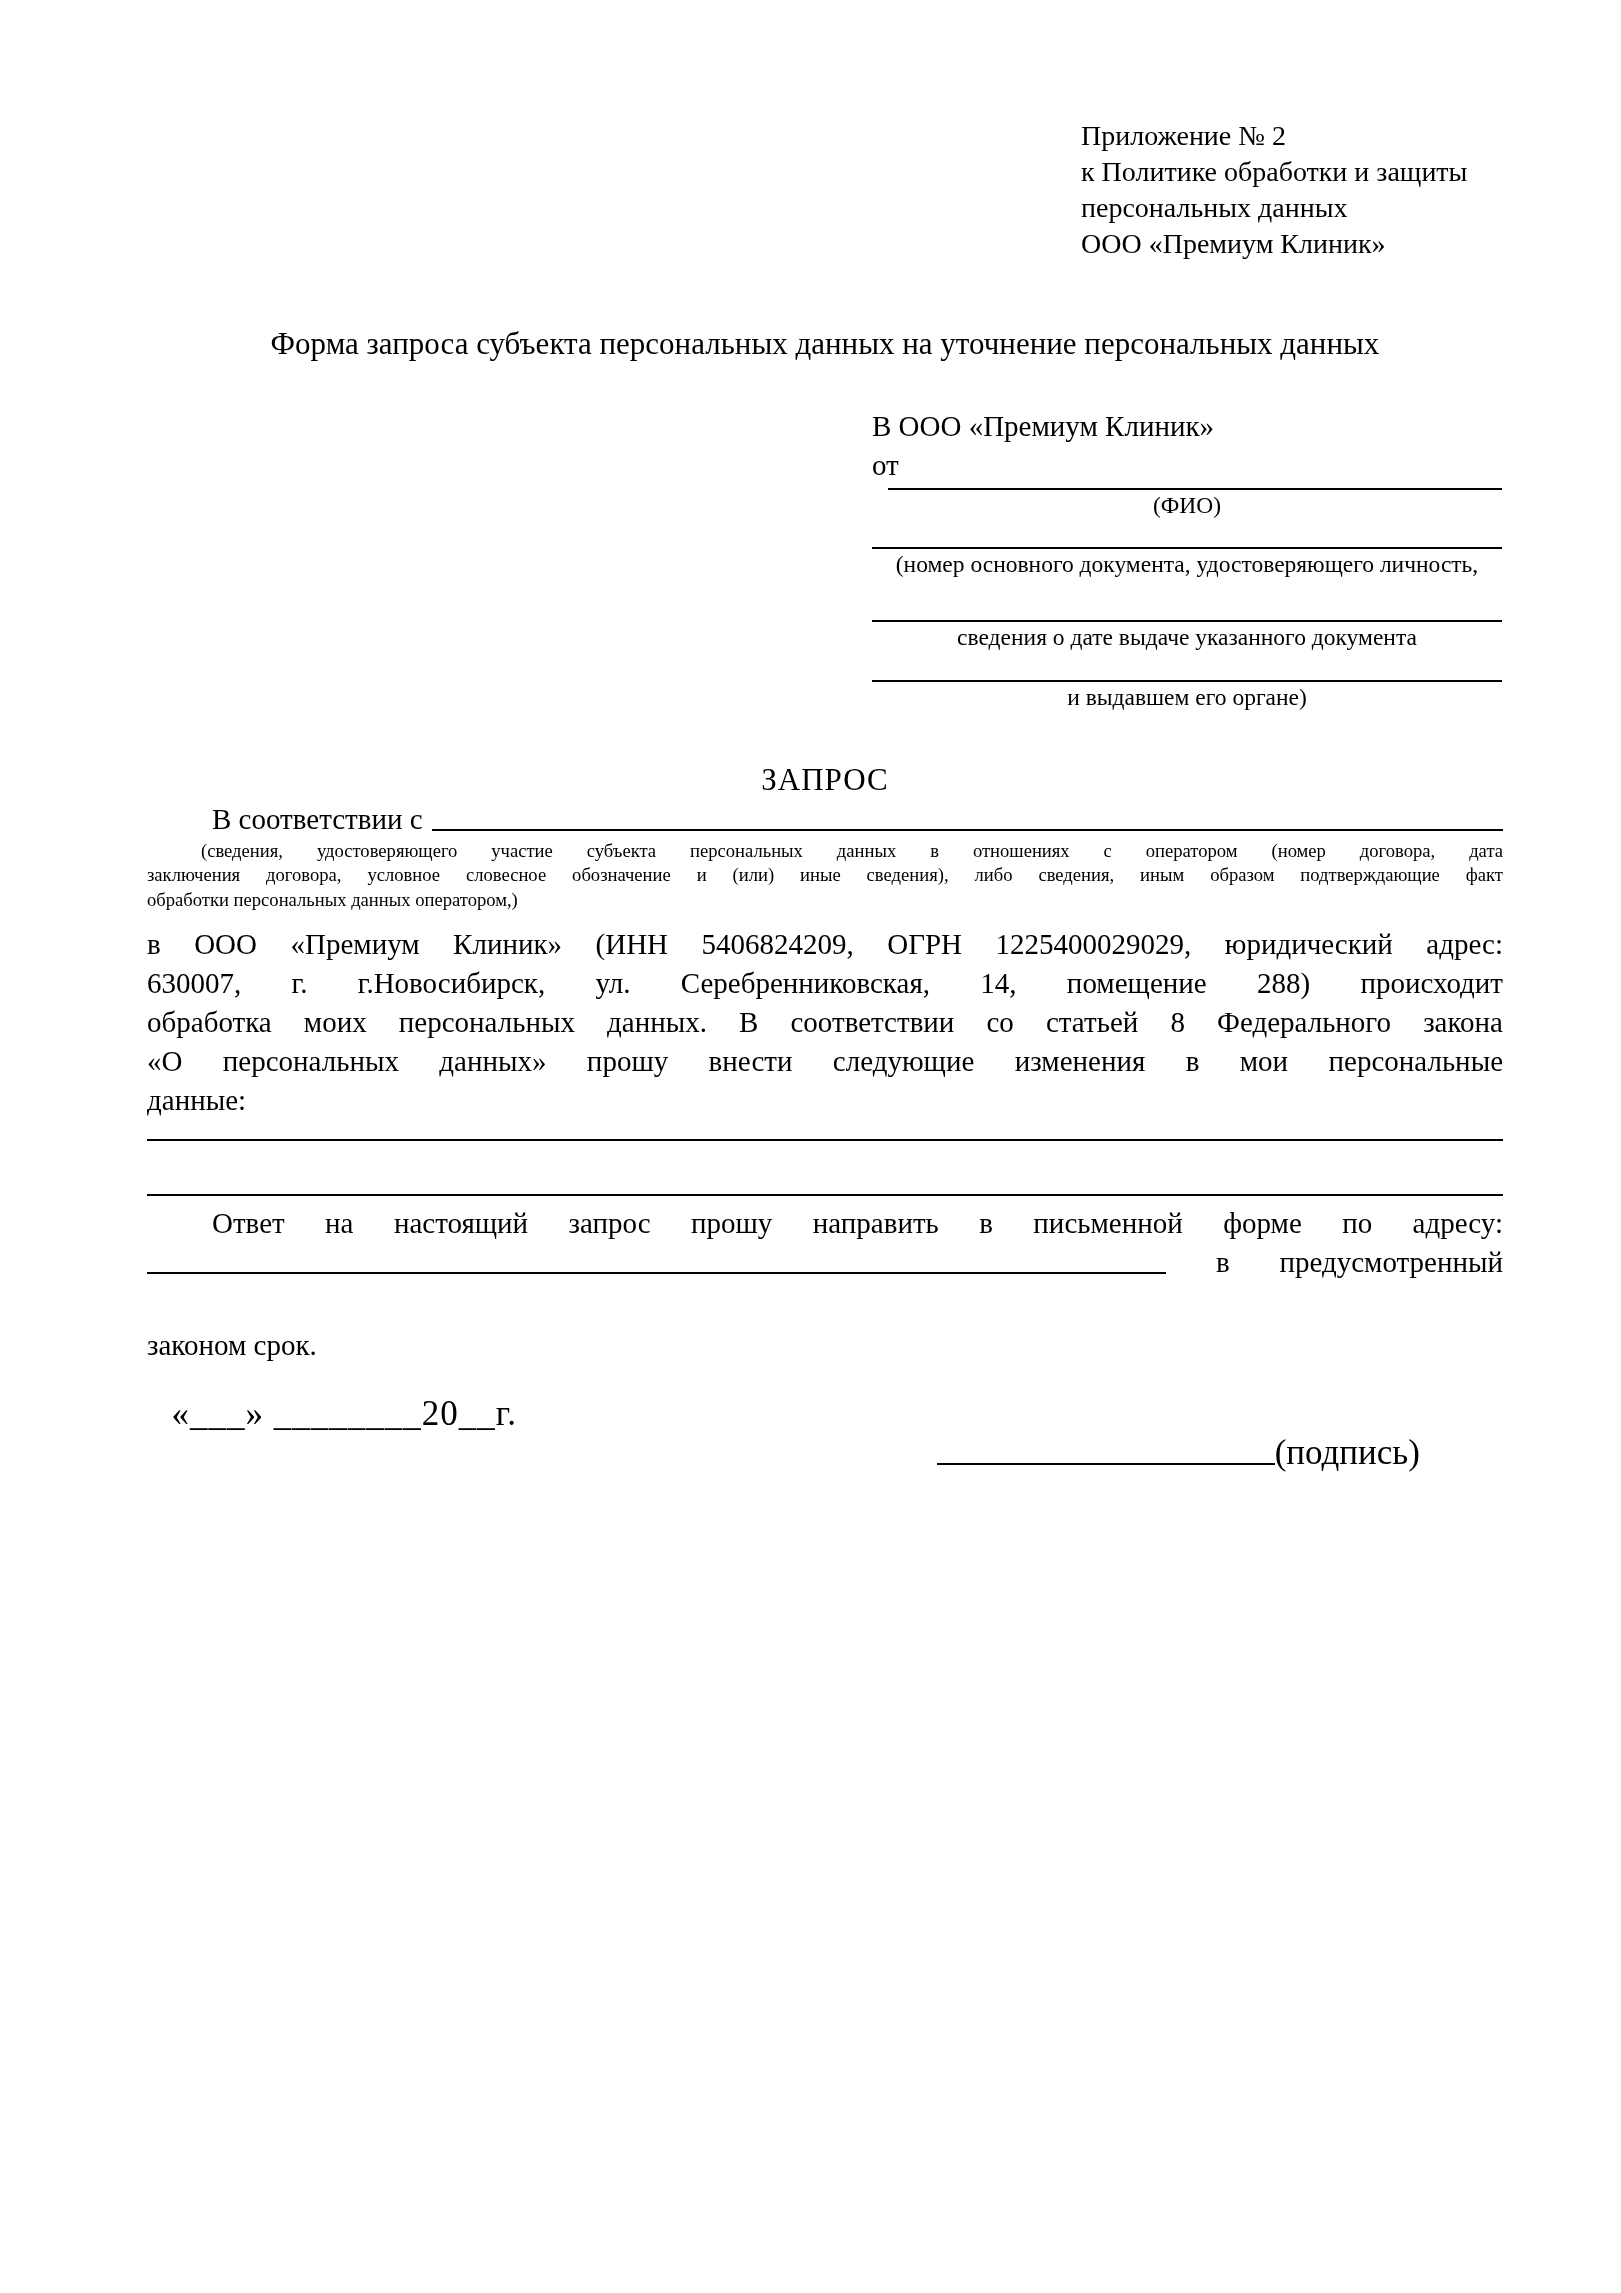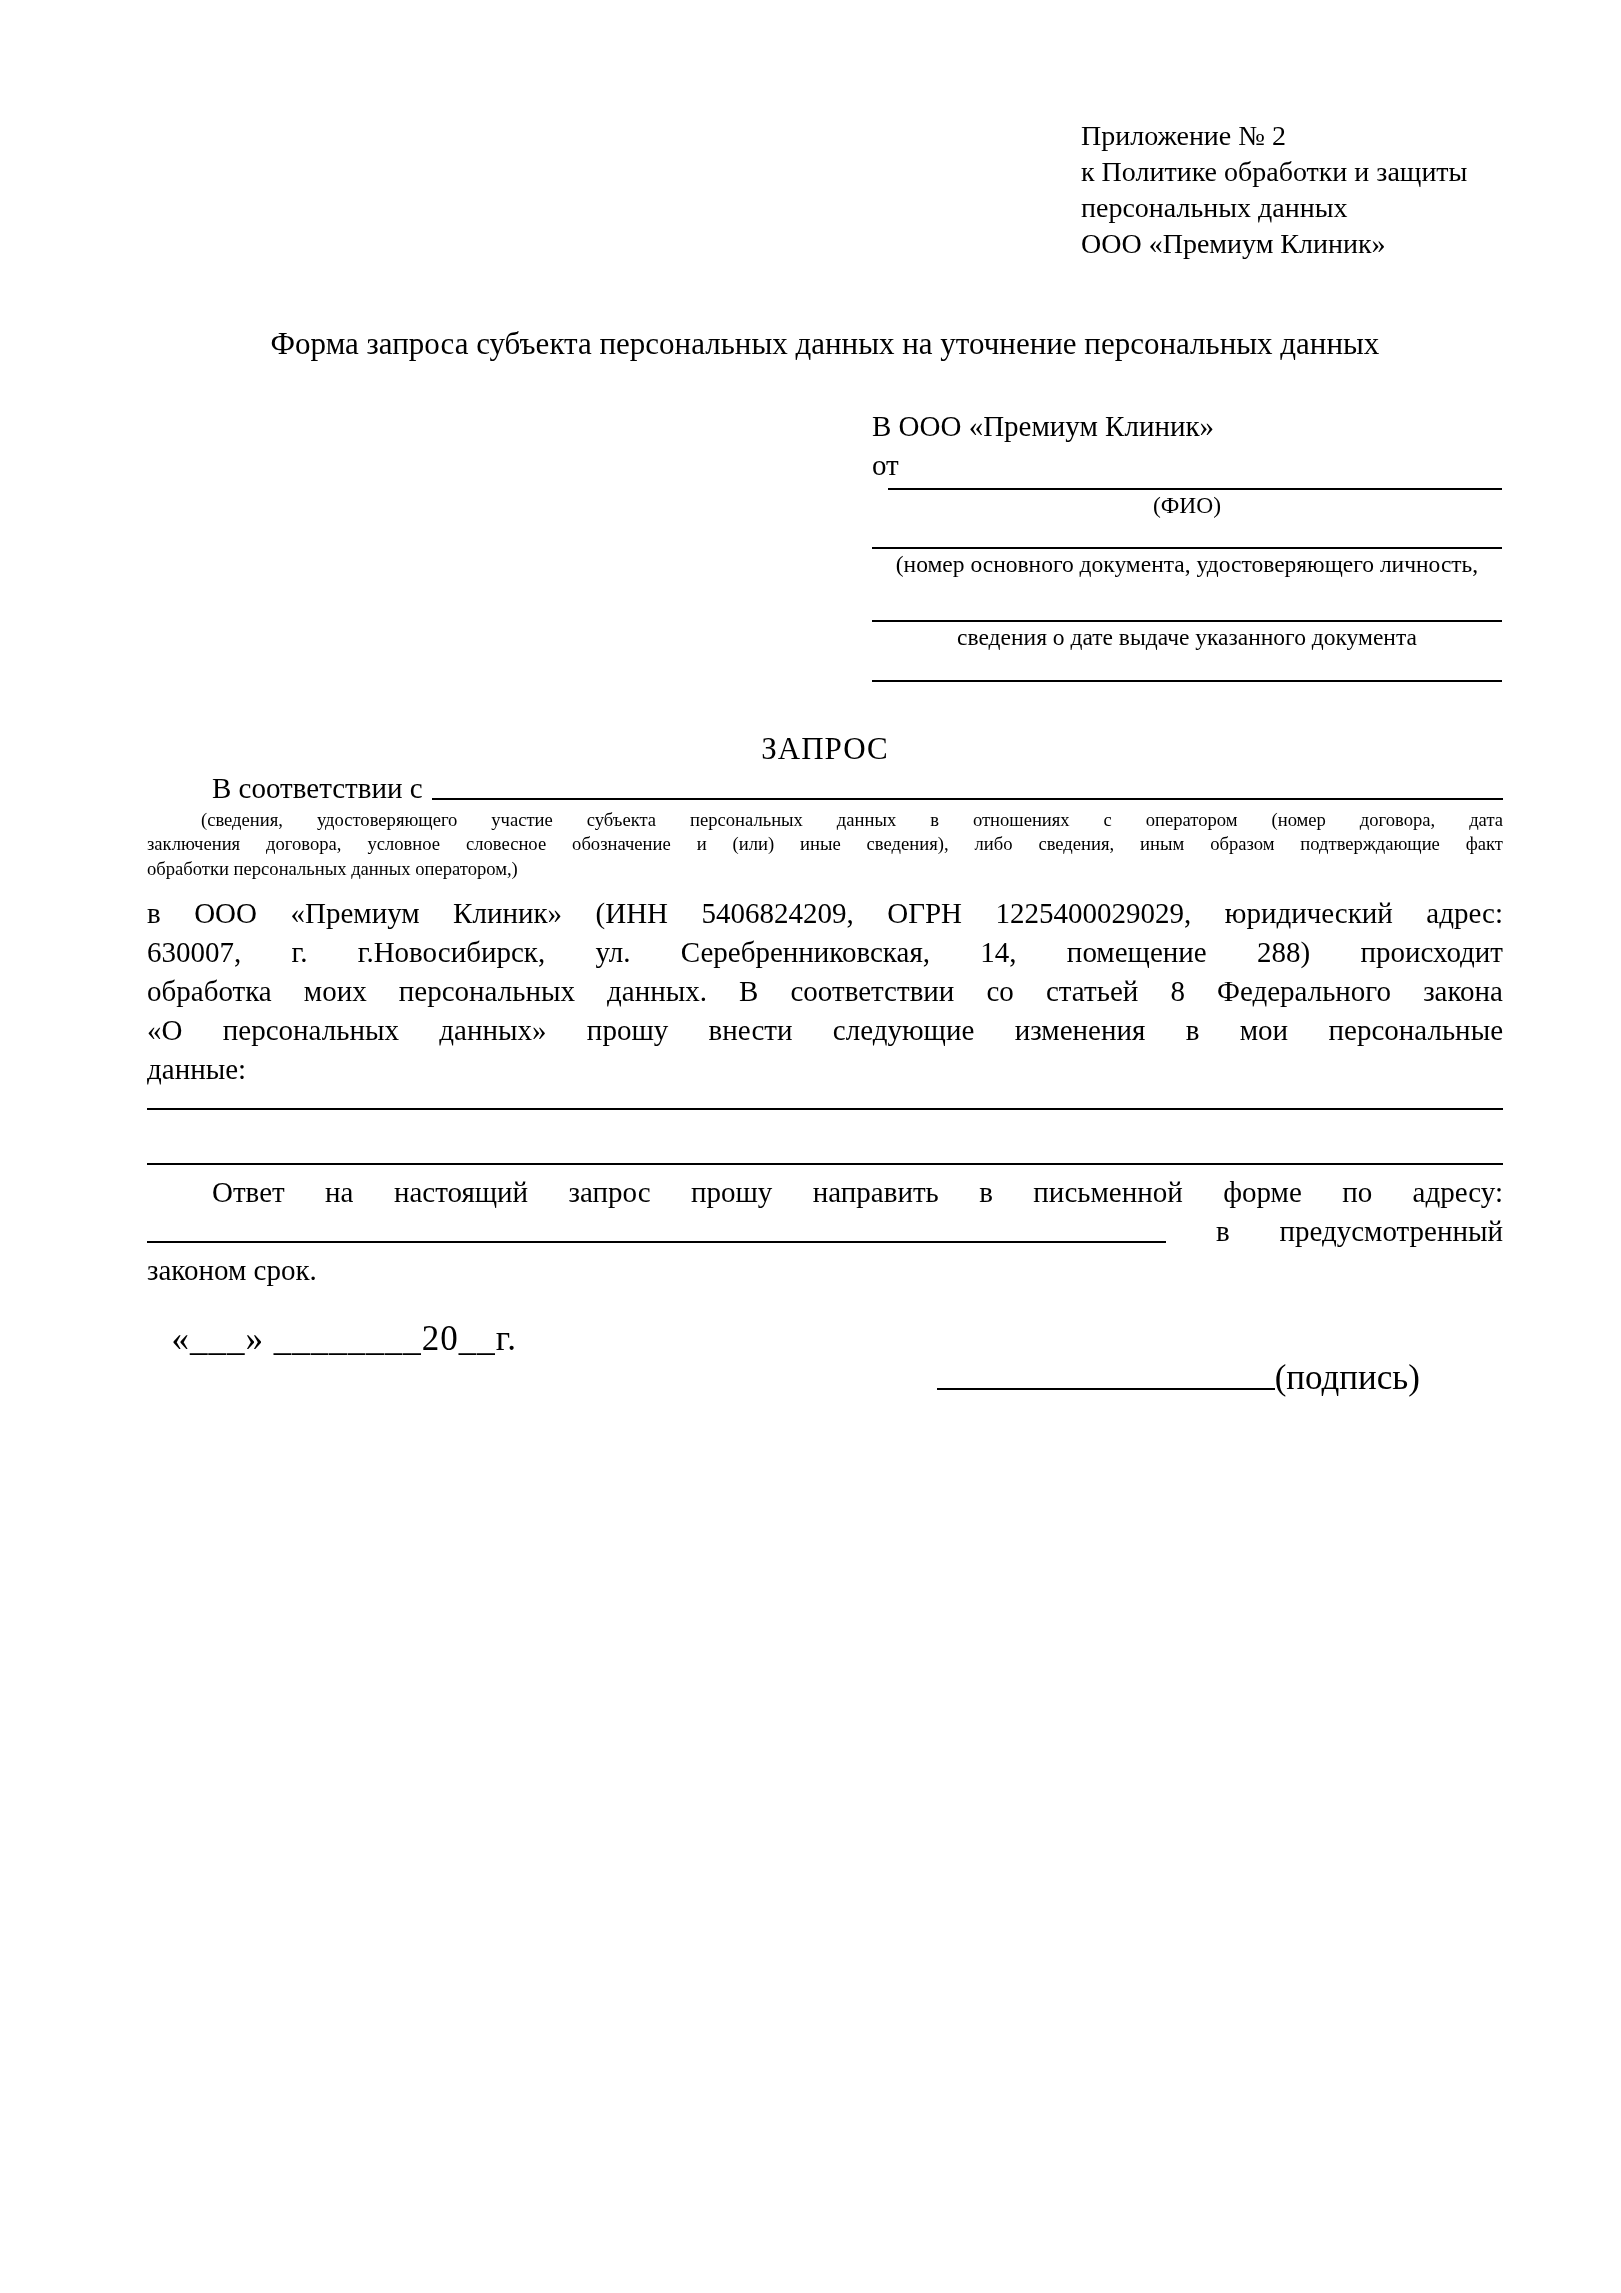--- a/index.html
+++ b/index.html
@@ -45,21 +45,21 @@
   
   .blank-row{border-bottom:2.9px solid #000;}
   .b1{height:18.6px;}
   .b2{height:53px;}
 
   
   .reply-line{margin-top:7.8px;font-size:29px;line-height:39px;text-indent:65px;}
   .reply-tail{display:flex;font-size:29px;line-height:39px;}
   .reply-uline{width:1019px;border-bottom:2.9px solid #000;margin-bottom:7.8px;}
   .tail-w{margin-left:auto;white-space:nowrap;}
-  .tail-end{font-size:29px;line-height:39px;}
+  .tail-end{font-size:29px;line-height:39px;margin-top:44px;}
 
   
   .footer-row{margin-top:29px;display:flex;font-size:35px;line-height:39px;flex-direction:column;}
   .date-line{padding-left:24.5px;white-space:nowrap;letter-spacing:1px;}
   .sig-group{margin-left:auto;margin-right:83px;display:flex;text-align:right;}
   .sig-uline{width:338px;border-bottom:2.9px solid #000;margin-bottom:6.9px;}
   .sig-cap{white-space:nowrap;}
 </style>
 </head>
 <body>
@@ -86,20 +86,21 @@
     <div class="field f2">
       <div class="uline"></div>
       <div class="ucap">(номер основного документа, удостоверяющего личность,</div>
     </div>
     <div class="field f3">
       <div class="uline"></div>
       <div class="ucap">сведения о дате выдаче указанного документа</div>
     </div>
     <div class="field f4">
       <div class="uline"></div>
+      <div class="ucap">и выдавшем его органе)</div>
     </div>
   </div>
 
   <div class="req-heading">ЗАПРОС</div>
 
   <div class="intro-row">
     <span class="intro-label">В соответствии с</span>
     <span class="intro-uline"></span>
   </div>
 

